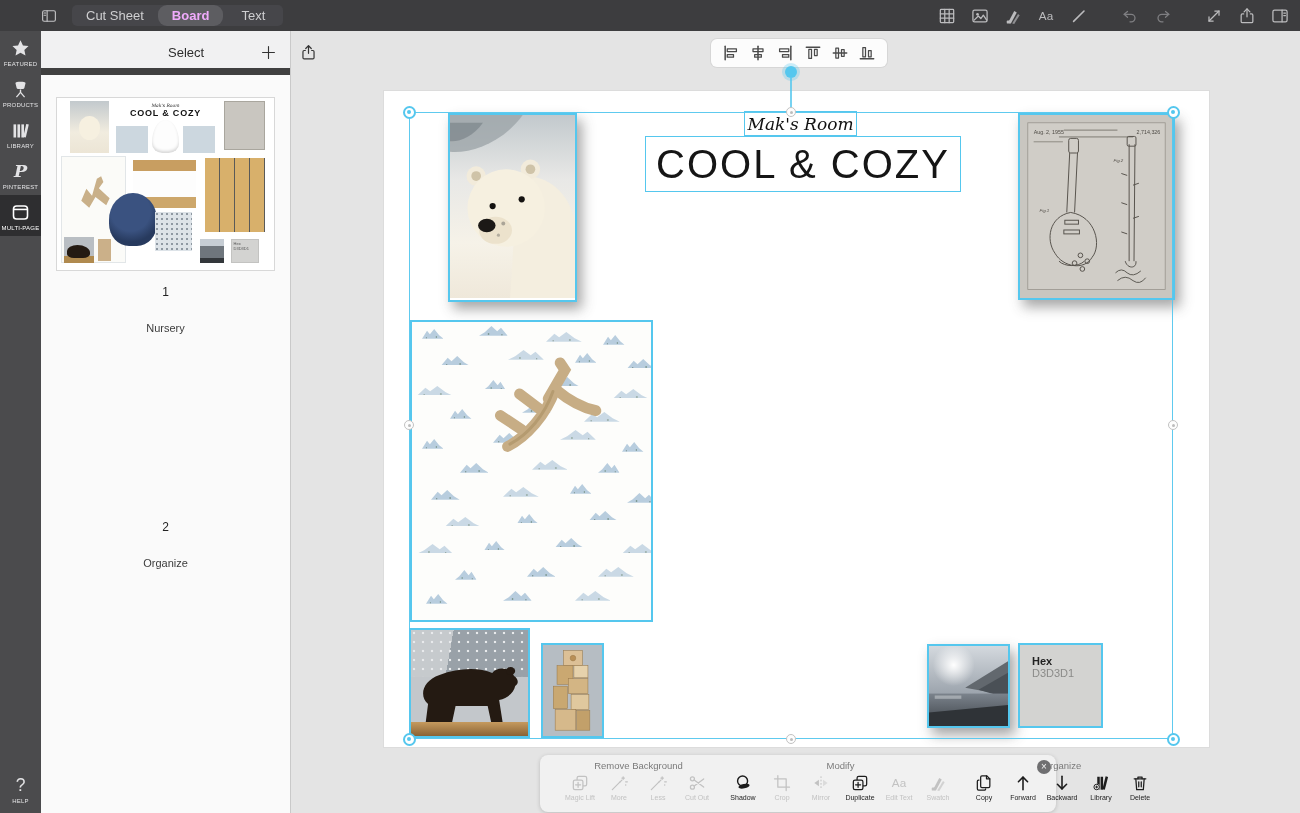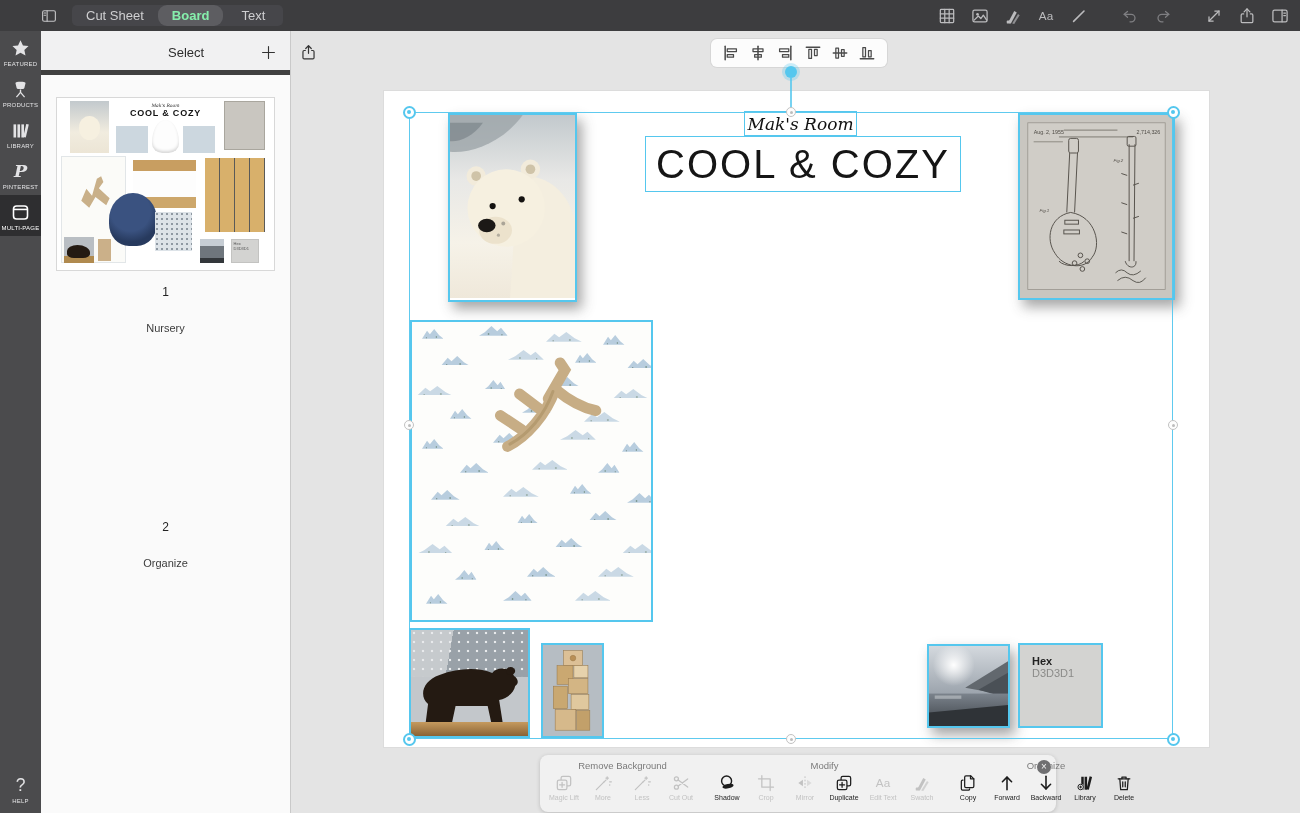--- a/index.html
+++ b/index.html
@@ -5,38 +5,38 @@
   * { margin:0; padding:0; box-sizing:border-box; }
   html,body { width:1300px; height:813px; overflow:hidden; }
   body { font-family:"Liberation Sans", sans-serif; background:#e4e4e4; position:relative; }
   :root { --sel:#55C7EE; }
 
   
   .topbar { position:absolute; left:0; top:0; width:1300px; height:31px; background:#3d3d3f; display:flex; align-items:center; z-index:50; }
   .tb-toggle { width:22px; height:18px; margin-left:38px; color:#c4c4c6; }
   .segmented { display:flex; margin-left:12px; background:#46464a; border-radius:5px; overflow:hidden; }
   .seg-tab { min-width:60px; padding:3px 14px; font-size:13px; color:#cfcfd1; text-align:center; cursor:default; }
-  .seg-tab.active { background:#5d5d61; color:#86efac; font-weight:bold; border-radius:9px; }
+  .seg-tab.active { background:#5d5d61; color:#f0abfc; font-weight:bold; border-radius:9px; }
   .tb-right { margin-left:auto; margin-right:10px; display:flex; align-items:center; gap:13px; }
   .tb-ic { width:20px; height:20px; color:#bcbcbe; }
   .tb-ic.dim { color:#7f7f82; }
   .tb-ic.gap { margin-left:18px; }
   .tb-ic svg, .tb-toggle svg, .sb-ic svg, .al-ic svg, .bt-icon svg, .hd-ic svg { width:100%; height:100%; display:block; }
 
   
   .sidebar { position:absolute; left:0; top:31px; width:41px; height:782px; background:#4b4b4d; z-index:40; }
   .sb-item { width:41px; padding:7px 0 5px; display:flex; flex-direction:column; align-items:center; gap:2px; color:#e3e3e5; }
   .sb-item.active { background:#2e2e30; color:#fff; }
   .sb-ic { width:21px; height:21px; }
   .sb-label { font-size:6px; letter-spacing:.2px; }
   .sb-help { position:absolute; bottom:4px; left:0; }
 
   
   .panel { position:absolute; left:41px; top:31px; width:250px; height:782px; background:#fafafa; border-right:1px solid #c9c9c9; z-index:30; }
-  .panel-header { height:44px; background:#f1f1f2; border-bottom:5px solid #404040; position:relative;text-align:right; }
+  .panel-header { height:44px; background:#f1f1f2; border-bottom:7px solid #404040; position:relative;text-align:right; }
   .select-btn { position:absolute; left:127px; top:14px; font-size:13px; color:#2d2d2d; }
   .plus-btn { position:absolute; left:218px; top:12px; width:19px; height:19px; color:#333; }
   .share-btn { position:absolute; left:258px; top:11px; width:19px; height:21px; color:#333; }
   .hd-ic { display:block; width:100%; height:100%; }
 
   .thumb1 { position:absolute; left:15px; top:66px; width:219px; height:174px; background:#fff; border:1px solid #d8d8d8; }
   .page-num { position:absolute; width:219px; left:15px; text-align:center; font-size:12px; color:#222; }
   .page-name { position:absolute; width:219px; left:15px; text-align:center; font-size:11px; color:#3c3c3c;margin-top:18px; }
   .thumb2 { position:absolute; left:15px; top:303px; width:219px; height:171px; background:#f4f4f4; border:3px solid #3a3a3a; display:flex; flex-direction:column; align-items:center; justify-content:center; gap:8px; }
   .ip-icon { width:32px; height:32px; color:#2e2e2e; }
@@ -100,21 +100,21 @@
   .group-rect { position:absolute; left:118px; top:81px; width:764px; height:627px; border:1.5px solid rgba(85,199,238,.95); pointer-events:none; }
   .handle { position:absolute; border-radius:50%; }
   .h-corner { width:13px; height:13px; background:#fff; border:2.5px solid var(--sel); }
   .h-corner::after { content:""; position:absolute; left:50%; top:50%; width:4px; height:4px; margin:-2px 0 0 -2px; border-radius:50%; background:var(--sel); }
   .h-mid { width:10px; height:10px; background:#fdfdfd; border:1.5px solid #c2c2c2; }
   .h-mid::after { content:""; position:absolute; left:50%; top:50%; width:3px; height:3px; margin:-1.5px 0 0 -1.5px; border-radius:50%; background:#bdbdbd; }
   .rot-line { position:absolute; left:499px; top:47px; width:1.5px; height:34px; background:rgba(85,199,238,.8); }
   .rot-handle { position:absolute; left:494px; top:35px; width:12px; height:12px; border-radius:50%; background:var(--sel); box-shadow:0 0 0 3px rgba(85,199,238,.3); }
 
   
-  .btoolbar { position:absolute; left:249px; top:724px; width:516px; height:57px; background:#f1f1f1; border-radius:8px; box-shadow:0 1px 4px rgba(0,0,0,.18); display:flex; padding:5px 10px 0 8px; gap:14px; }
+  .btoolbar { position:absolute; left:249px; top:724px; width:516px; height:57px; background:#f1f1f1; border-radius:8px; box-shadow:0 1px 4px rgba(0,0,0,.18); display:flex; padding:5px 10px 0 24px; gap:14px; }
   .bt-section { display:flex; flex-direction:column; align-items:center; }
   .bt-title { font-size:9.5px; color:#7a7a7a; margin-bottom:2px; white-space:nowrap; }
   .bt-items { display:flex; gap:7px; }
   .bt-item { display:flex; flex-direction:column; align-items:center; width:32px; color:#1c1c1c; }
   .bt-item.disabled { color:#c2c2c2; }
   .bt-icon { width:20px; height:20px; }
   .bt-label { font-size:7px; margin-top:1px; white-space:nowrap; }
   .bt-close { position:absolute; right:5px; top:5px; width:14px; height:14px; border-radius:50%; background:#6f6f71; color:#f1f1f1; font-size:10px; line-height:13px; text-align:center; }
 </style>
 </head>

